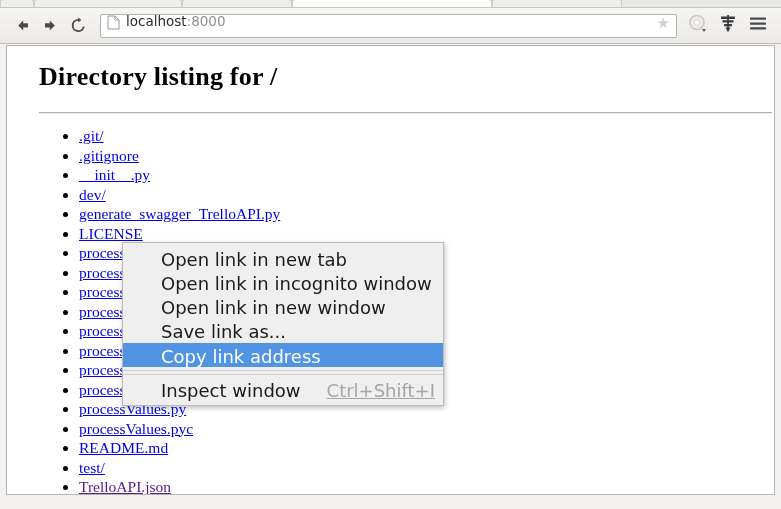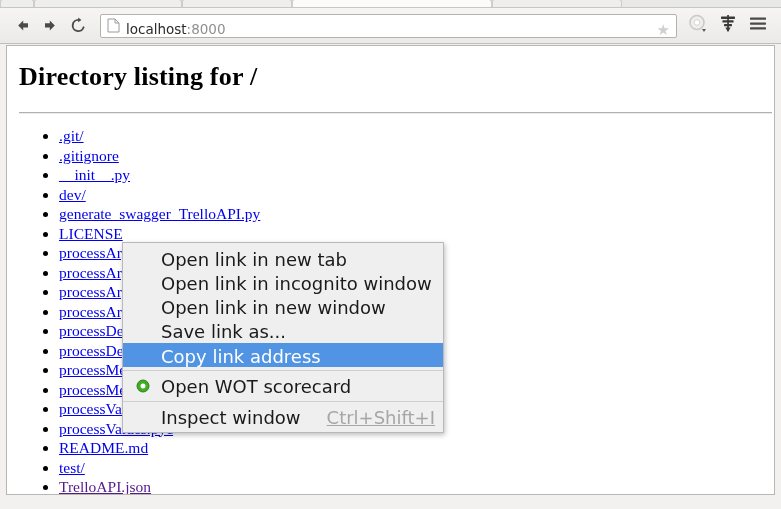--- a/index.html
+++ b/index.html
@@ -70,21 +70,21 @@
   .nav-btn svg { display:block; }
 
   .omnibox {
     flex: 1 1 auto;
     height: 24px;
     margin: 0 6px 0 8px;
     background: #ffffff;
     border: 1px solid #b4b2af;
     border-radius: 2px;
     display: flex;
-    align-items: flex-end;
+    align-items: flex-start;
     padding: 0 6px;
     box-sizing: border-box;
     min-width: 0;
   }
   .page-doc-icon { flex: 0 0 auto; margin-right: 6px; display:block; }
   .omni-url {
     font-family: "DejaVu Sans", sans-serif;
     font-size: 13.5px;
     color: #2b2b2b;
     white-space: nowrap;
@@ -116,20 +116,21 @@
     position: absolute;
     left: 6px; top: 45px;
     width: 769px; height: 450px;
     background: #ffffff;
     border: 1px solid #b8b6b3;
     box-sizing: border-box;
     overflow: hidden;
   }
   .page-inner {
     padding: 8px 2px 0 10px;
+    margin-left: 20px;
   }
   .page-title {
     font-family: "Liberation Serif", "DejaVu Serif", serif;
     font-size: 26px;
     font-weight: bold;
     color: #000000;
     margin: 8px 0 0 2px;
     letter-spacing: 0.2px;
   }
   .page-hr {
@@ -338,30 +339,20 @@
     <div class="menu-item">
       <span class="mi-label">Save link as...</span>
     </div>
 
     <div class="menu-item highlight">
       <span class="mi-label">Copy link address</span>
     </div>
 
     <div class="menu-sep"></div>
 
-    <div class="menu-item">
-      <span class="mi-icon">
-        <svg width="14" height="14" viewBox="0 0 14 14" aria-hidden="true">
-          <circle cx="7" cy="7" r="6" fill="#3fae24"></circle>
-          <circle cx="7" cy="7" r="2.5" fill="#ffffff"></circle>
-          <circle cx="7" cy="7" r="6" fill="none" stroke="#2c8417" stroke-width="1"></circle>
-        </svg>
-      </span>
-      <span class="mi-label">Open WOT scorecard</span>
-    </div>
 
     <div class="menu-sep"></div>
 
     <div class="menu-item">
       <span class="mi-label">Inspect window</span>
       <span class="mi-shortcut">Ctrl+Shift+I</span>
     </div>
 
   </div>
 

